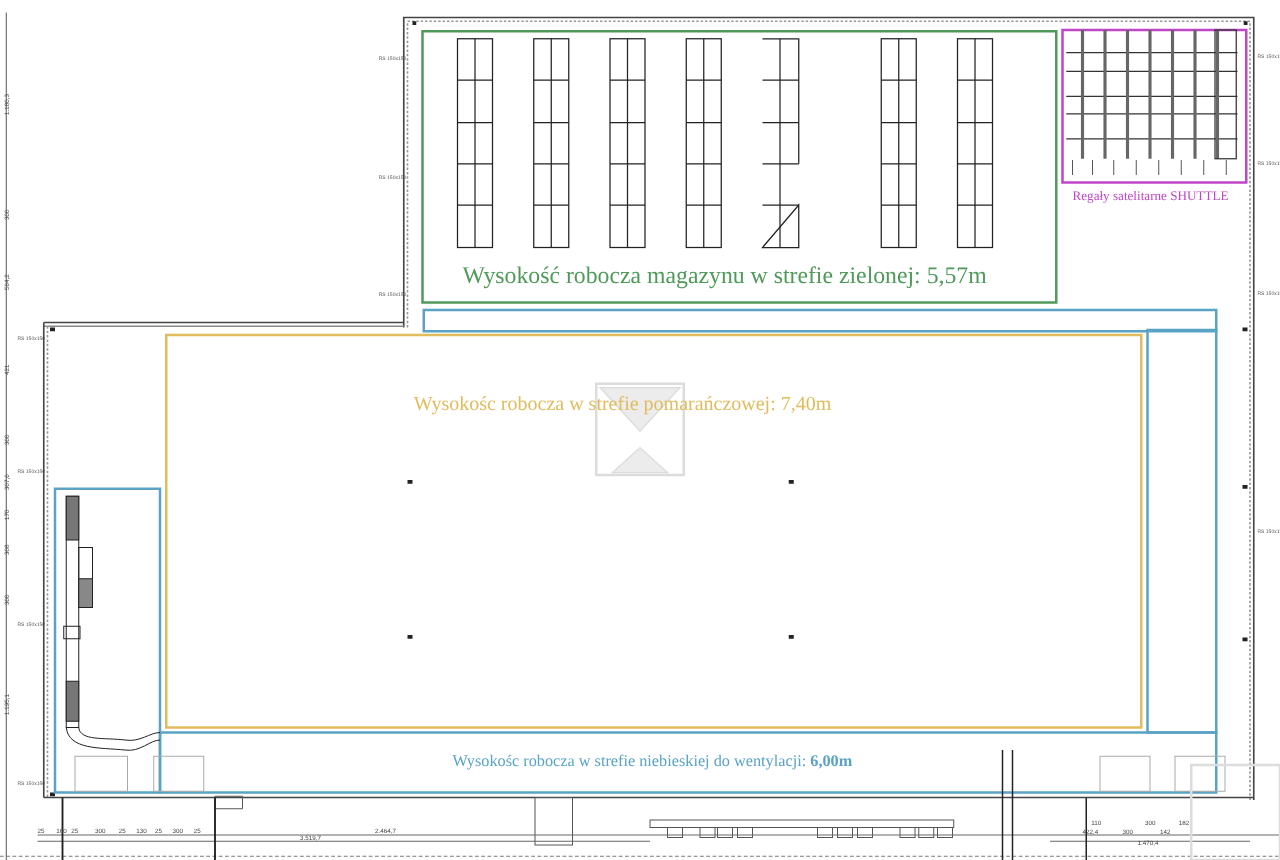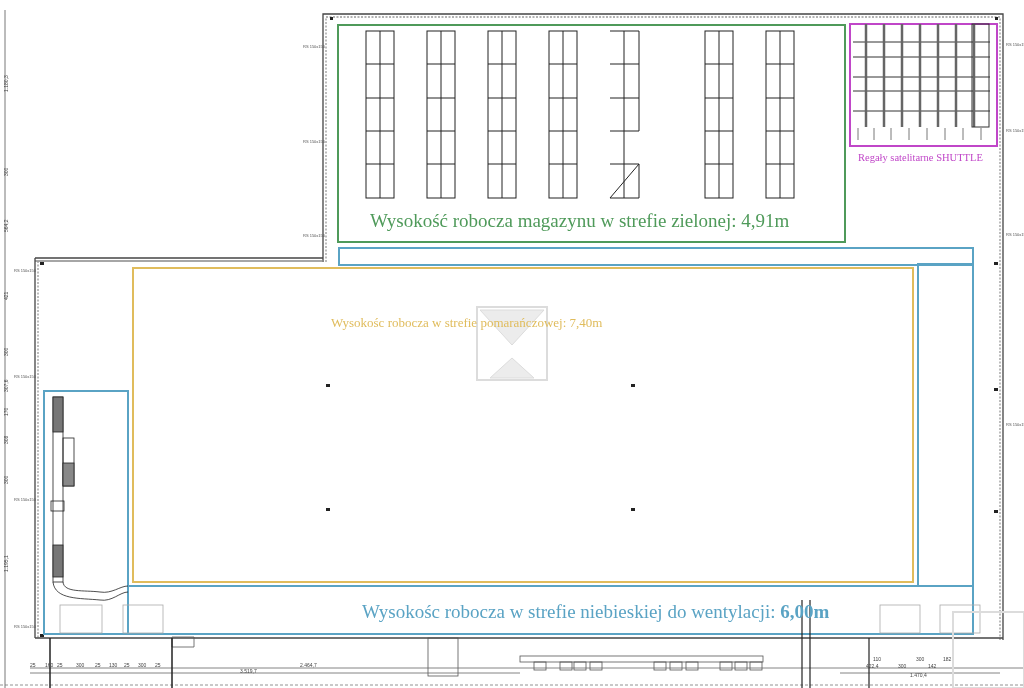--- a/index.html
+++ b/index.html
@@ -1,21 +1,21 @@
 <!DOCTYPE html>
 <html><head>
   <meta charset="utf-8">
   <style>
     html, body { margin:0; padding:0; background:#ffffff; }
     body { width:1024px; height:688px; position:relative; overflow:hidden; font-family:"Liberation Sans", sans-serif; }
     #plan { position:absolute; left:0; top:0; width:1024px; height:688px; }
     .zone-label { position:absolute; white-space:nowrap; font-family:Liberation Serif, serif; }
     .lbl-green { left:370px; top:210px; font-size:19px; color:#4f9a5a; }
-    .lbl-orange { left:331px; top:315px; font-size:13px; color:#e0bc5c; }
-    .lbl-blue { left:362px; top:601px; font-size:19px; color:#5aa3c4; }
+    .lbl-orange { left:331px; top:315px; font-size:16px; color:#e0bc5c; }
+    .lbl-blue { left:362px; top:601px; font-size:13px; color:#5aa3c4; }
     .lbl-blue b { font-weight:bold; }
     .lbl-pink { left:858px; top:152px; font-size:10.5px; color:#c046c8; }
     .tiny { position:absolute; font-size:4px; color:#555; white-space:nowrap; font-family:"Liberation Sans", sans-serif; }
     .vdim { position:absolute; font-size:5px; color:#444; transform:rotate(-90deg); transform-origin:left top; white-space:nowrap; font-family:"Liberation Sans", sans-serif; }
     .hdim { position:absolute; font-size:5px; color:#444; white-space:nowrap; font-family:"Liberation Sans", sans-serif; }
   </style>
 </head>
 <body>
 
 <svg id="plan" viewBox="0 0 1024 688" xmlns="http://www.w3.org/2000/svg">
@@ -180,21 +180,21 @@
   </g>
 
   <g fill="#e8e8e8" stroke="#dcdcdc">
     <rect x="477" y="307" width="70" height="73" fill="none" stroke-width="2"></rect>
     <path d="M480 310 L512 345 L544 310 Z" fill="#ececec"></path>
     <path d="M490 378 L512 358 L534 378 Z" fill="#ececec"></path>
     <rect x="953" y="612" width="71" height="76" fill="none" stroke-width="2"></rect>
   </g>
 </svg>
 
-<div class="zone-label lbl-green">Wysokość robocza magazynu w strefie zielonej: 4,91m</div>
+<div class="zone-label lbl-green">Wysokość robocza magazynu w strefie zielonej: 5,57m</div>
 <div class="zone-label lbl-orange">Wysokośc robocza w strefie pomarańczowej: 7,40m</div>
 <div class="zone-label lbl-blue"><span>Wysokośc robocza w strefie niebieskiej do wentylacji: </span><b>6,00m</b></div>
 <div class="zone-label lbl-pink">Regały satelitarne SHUTTLE</div>
 
 <div class="tiny" style="left:303px;top:44px;">RS 150x150</div>
 <div class="tiny" style="left:303px;top:139px;">RS 150x150</div>
 <div class="tiny" style="left:303px;top:233px;">RS 150x150</div>
 <div class="tiny" style="left:14px;top:268px;">RS 150x150</div>
 <div class="tiny" style="left:14px;top:374px;">RS 150x150</div>
 <div class="tiny" style="left:14px;top:497px;">RS 150x150</div>

